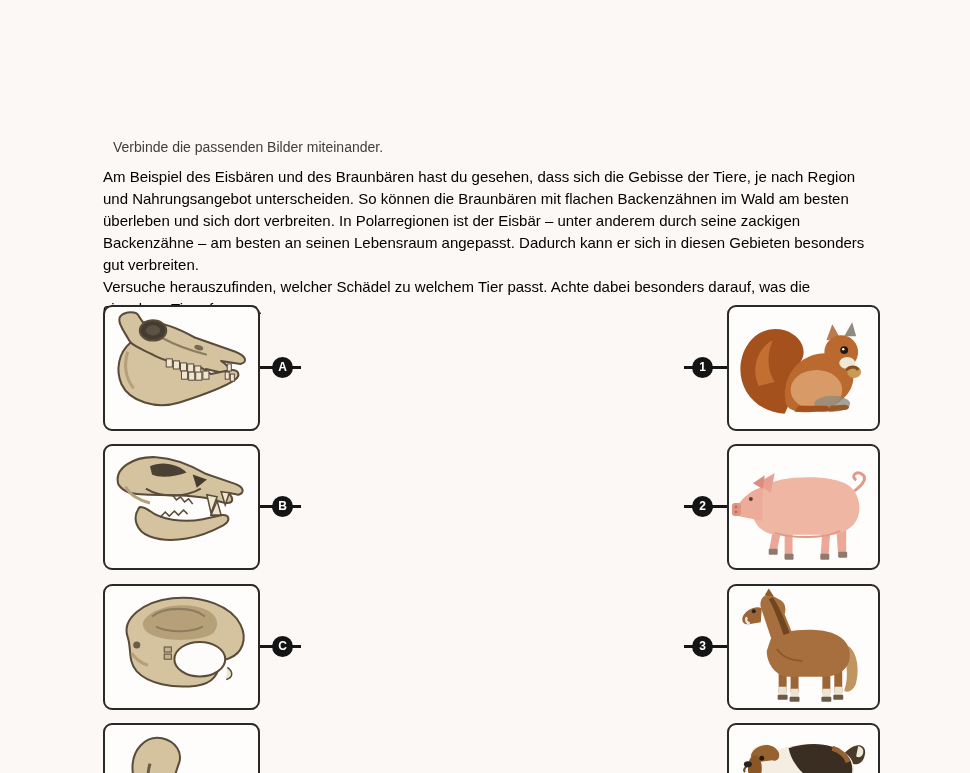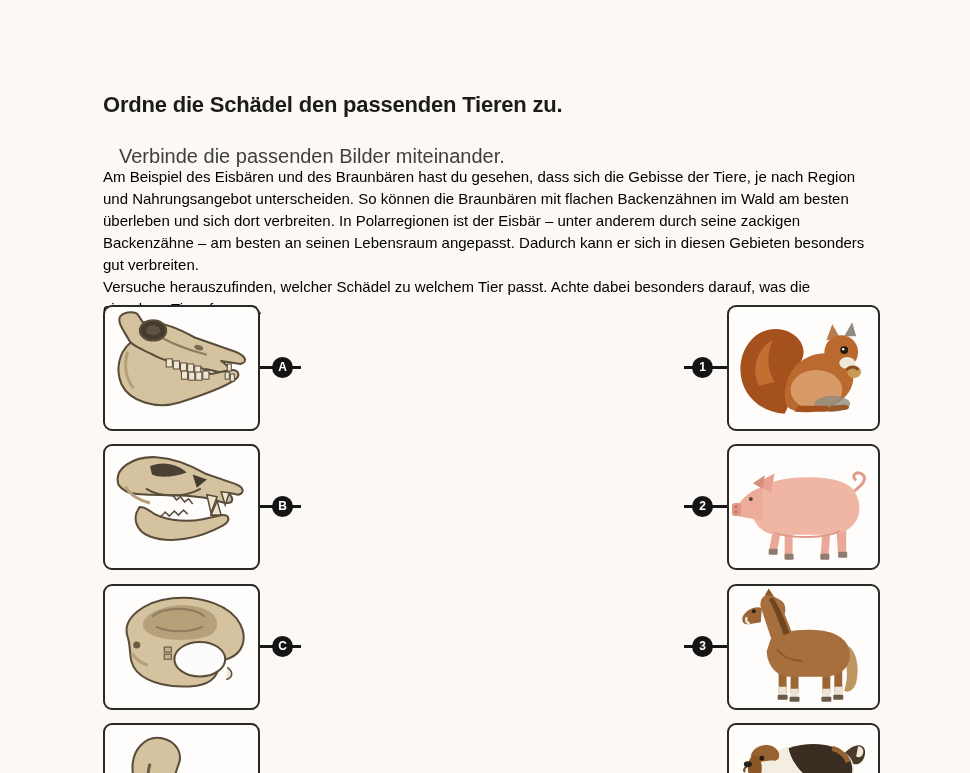--- a/index.html
+++ b/index.html
@@ -1,20 +1,20 @@
 <!DOCTYPE html>
 <html><head>
 <meta charset="utf-8">
 <style>
   html,body{margin:0;padding:0;width:970px;height:773px;overflow:hidden;
     background:#fbf8f5;font-family:"Liberation Sans","DejaVu Sans",sans-serif;}
   .page{position:relative;width:970px;height:773px;}
   .title{position:absolute;left:103px;top:92px;margin:0;font-size:22px;font-weight:bold;
     color:#1b1b19;letter-spacing:-0.2px;}
-  .subtitle{position:absolute;left:103px;top:129px;margin:16px;font-size:20px;color:#40403c;}
+  .subtitle{position:absolute;left:103px;top:129px;margin:10px;font-size:14px;color:#40403c;}
   .intro{position:absolute;left:103px;top:166px;width:764px;margin:0;font-size:15px;
     line-height:22px;color:#000000;}
   .row{position:absolute;left:0;width:970px;height:126px;}
   .card{position:absolute;top:0;height:126px;background:#fefdfb;border:2px solid #292927;
     border-radius:9px;box-sizing:border-box;overflow:hidden;}
   .card.left{left:103px;width:157px;}
   .card.right{left:727px;width:153px;}
   .card svg{display:block;width:100%;height:100%;}
   .conn-line{position:absolute;height:3px;background:#161614;top:61px;}
   .conn-line.l{left:260px;width:41px;}
@@ -23,21 +23,20 @@
     background:#141414;color:#ffffff;font-size:12px;font-weight:bold;line-height:21px;
     text-align:center;z-index:2;}
   .badge.l{left:272px;}
   .badge.r{left:692px;}
 </style>
 </head>
 <body>
 
 <div class="page">
 
-  <h1 class="title">Ordne die Schädel den passenden Tieren zu.</h1>
   <p class="subtitle">Verbinde die passenden Bilder miteinander.</p>
   <p class="intro"><span>Am Beispiel des Eisbären und des Braunbären hast du gesehen, dass sich die Gebisse der Tiere, je nach Region und Nahrungsangebot unterscheiden. So können die Braunbären mit flachen Backenzähnen im Wald am besten überleben und sich dort verbreiten. In Polarregionen ist der Eisbär – unter anderem durch seine zackigen Backenzähne – am besten an seinen Lebensraum angepasst. Dadurch kann er sich in diesen Gebieten besonders gut verbreiten.</span><br>
     <span>Versuche herauszufinden, welcher Schädel zu welchem Tier passt. Achte dabei besonders darauf, was die einzelnen Tiere fressen.</span></p>
 
   <div class="row" style="top:305px">
     <div class="card left">
       <svg viewBox="0 0 150 120">
         <g stroke="#5a4c3b" stroke-width="2" stroke-linejoin="round">
           <path d="M15 9 C20 4 31 4 33 9 L37 15 C54 13 72 21 88 30 L128 44 C138 48 141 54 133 56 L114 53 C123 59 125 66 116 65 L99 61 L97 66 L58 55 C42 49 28 42 23 32 C18 23 11 14 15 9 Z" fill="#d5c3a0"></path>
           <path d="M25 35 C13 45 10 62 16 76 C24 93 50 101 73 94 C95 87 117 79 127 72 C134 67 131 61 123 62 L104 66 L95 60 C78 58 58 53 47 47 C37 42 29 39 25 35 Z" fill="#d5c3a0"></path>

